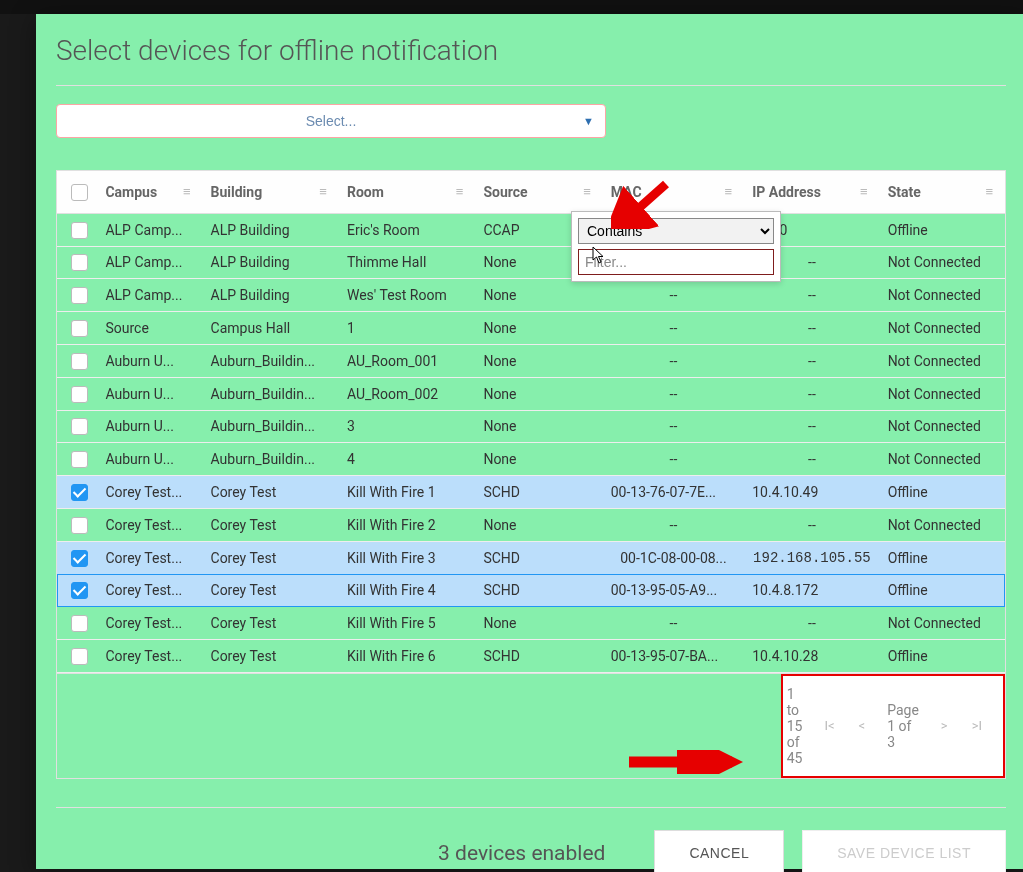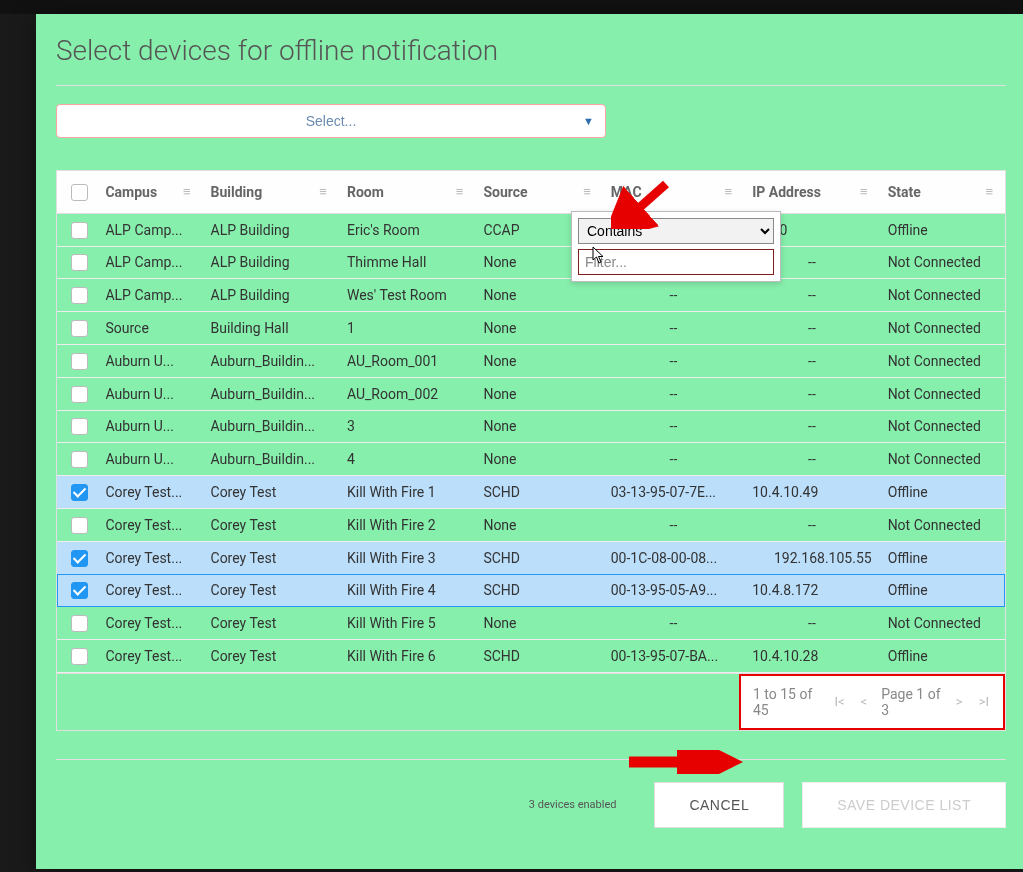--- a/index.html
+++ b/index.html
@@ -166,27 +166,27 @@
     padding: 4px 6px;
     font-size: 14px;
     border: 1px solid #7f1d1d;
   }
   .filter-popup input::placeholder { color: #888; }
 
   .pager-row {
     display: flex;
     justify-content: flex-end;
     align-items: center;
-    padding: 10px 12px;
+    padding: 10px 19px;
     border: 2.5px solid #e60000;
     border-top: 2.5px solid #e60000;
     font-size: 14px;
     color: #888;
-    gap: 12px;
-    width: 266px;
+    gap: 20px;
+    width: 224px;
     margin-left: auto;
     margin-top: 0;
     background: #fff;
   }
   .table-footer-wrap {
     border: 1px solid #e0e0e0;
     border-top: none;
     display: flex;
     justify-content: flex-end;
     padding: 0;
@@ -200,23 +200,23 @@
   .action-bar {
     display: flex;
     justify-content: flex-end;
     align-items: center;
     gap: 18px;
     margin-top: 28px;
     padding-top: 22px;
     border-top: 1px solid #e0e0e0;
   }
   .devices-enabled {
-    font-size: 11px;
+    font-size: 21px;
     color: #555;
-    margin-right: 20px;
+    margin-right: 31px;
   }
   .btn {
     padding: 14px 34px;
     font-size: 14px;
     letter-spacing: 0.5px;
     border: 1px solid #ddd;
     background: #fff;
     color: #555;
     cursor: pointer;
   }
@@ -315,21 +315,21 @@
             <td class="col-building">ALP Building</td>
             <td class="col-room">Wes' Test Room</td>
             <td class="col-source">None</td>
             <td class="col-mac" style="text-align: center;">--</td>
             <td class="col-ip" style="text-align: center;">--</td>
             <td class="col-state">Not Connected</td>
           </tr>
           <tr>
             <td class="check-col"><span class="checkbox"></span></td>
             <td class="col-campus">Source</td>
-            <td class="col-building">Building Hall</td>
+            <td class="col-building">Campus Hall</td>
             <td class="col-room">1</td>
             <td class="col-source">None</td>
             <td class="col-mac" style="text-align: center;">--</td>
             <td class="col-ip" style="text-align: center;">--</td>
             <td class="col-state">Not Connected</td>
           </tr>
           <tr>
             <td class="check-col"><span class="checkbox"></span></td>
             <td class="col-campus">Auburn U...</td>
             <td class="col-building">Auburn_Buildin...</td>
@@ -368,42 +368,42 @@
             <td class="col-mac" style="text-align: center;">--</td>
             <td class="col-ip" style="text-align: center;">--</td>
             <td class="col-state">Not Connected</td>
           </tr>
           <tr class="selected">
             <td class="check-col"><span class="checkbox checked"></span></td>
             <td class="col-campus">Corey Test...</td>
             <td class="col-building">Corey Test</td>
             <td class="col-room">Kill With Fire 1</td>
             <td class="col-source">SCHD</td>
-            <td class="col-mac" style="text-align: left;">03-13-95-07-7E...</td>
+            <td class="col-mac" style="text-align: left;">00-13-76-07-7E...</td>
             <td class="col-ip" style="text-align: left;">10.4.10.49</td>
             <td class="col-state">Offline</td>
           </tr>
           <tr>
             <td class="check-col"><span class="checkbox"></span></td>
             <td class="col-campus">Corey Test...</td>
             <td class="col-building">Corey Test</td>
             <td class="col-room">Kill With Fire 2</td>
             <td class="col-source">None</td>
             <td class="col-mac" style="text-align: center;">--</td>
             <td class="col-ip" style="text-align: center;">--</td>
             <td class="col-state">Not Connected</td>
           </tr>
           <tr class="selected">
             <td class="check-col"><span class="checkbox checked"></span></td>
             <td class="col-campus">Corey Test...</td>
             <td class="col-building">Corey Test</td>
             <td class="col-room">Kill With Fire 3</td>
             <td class="col-source">SCHD</td>
-            <td class="col-mac" style="text-align: left;">00-1C-08-00-08...</td>
-            <td class="col-ip" style="text-align: right;">192.168.105.55</td>
+            <td class="col-mac" style="text-align: center;">00-1C-08-00-08...</td>
+            <td class="col-ip" style="text-align: center; font-family: Liberation Mono, monospace;">192.168.105.55</td>
             <td class="col-state">Offline</td>
           </tr>
           <tr class="selected" style="outline: rgb(33, 150, 243) solid 1.5px; outline-offset: -1px;">
             <td class="check-col"><span class="checkbox checked"></span></td>
             <td class="col-campus">Corey Test...</td>
             <td class="col-building">Corey Test</td>
             <td class="col-room">Kill With Fire 4</td>
             <td class="col-source">SCHD</td>
             <td class="col-mac" style="text-align: left; margin-left: 41px;">00-13-95-05-A9...</td>
             <td class="col-ip" style="text-align: left; margin-left: 10px;">10.4.8.172</td>

